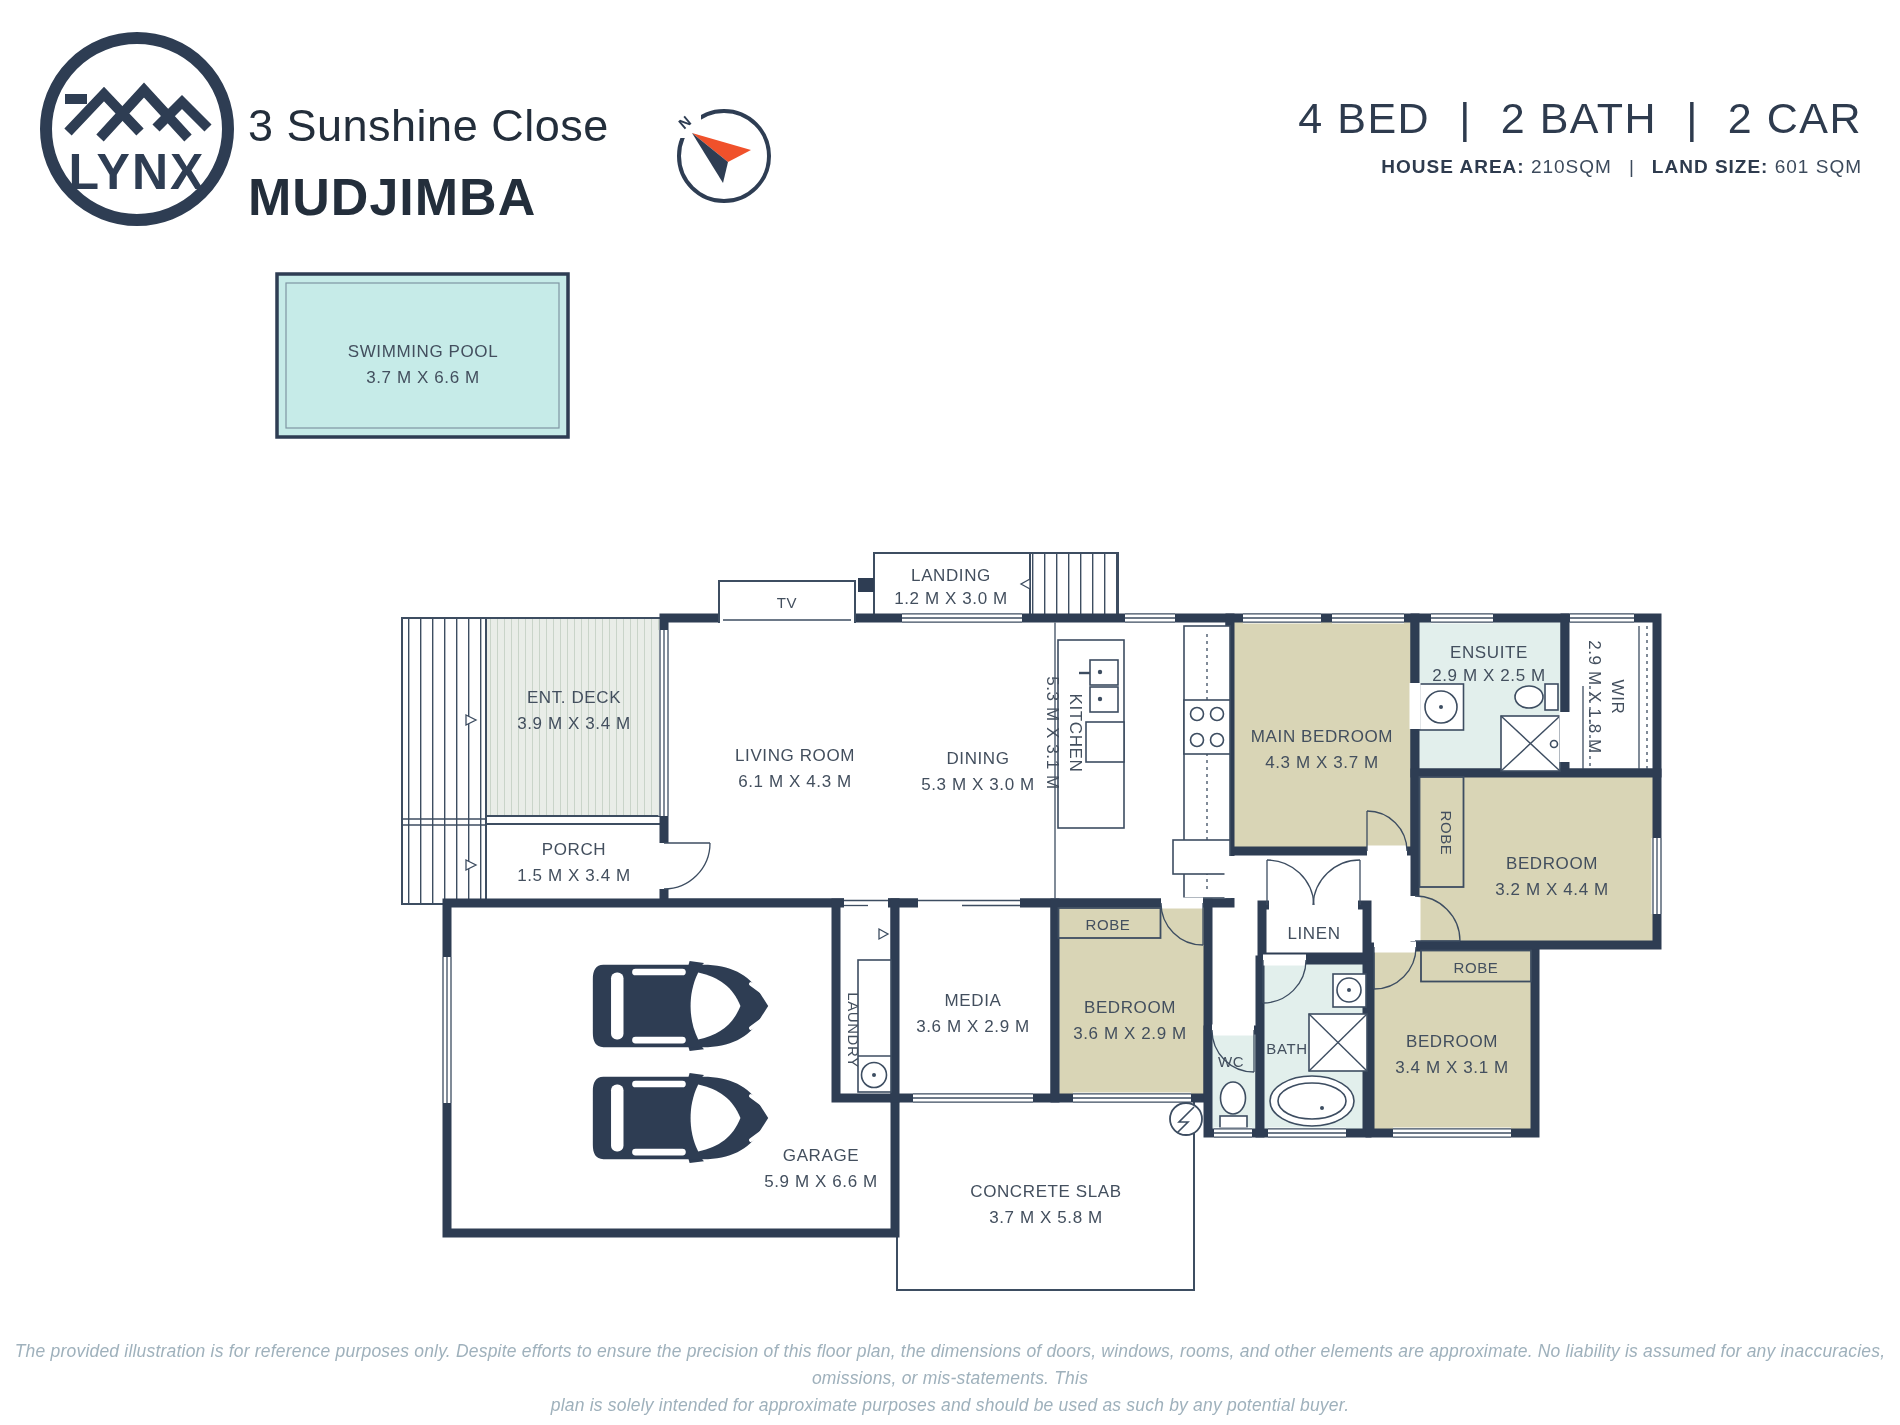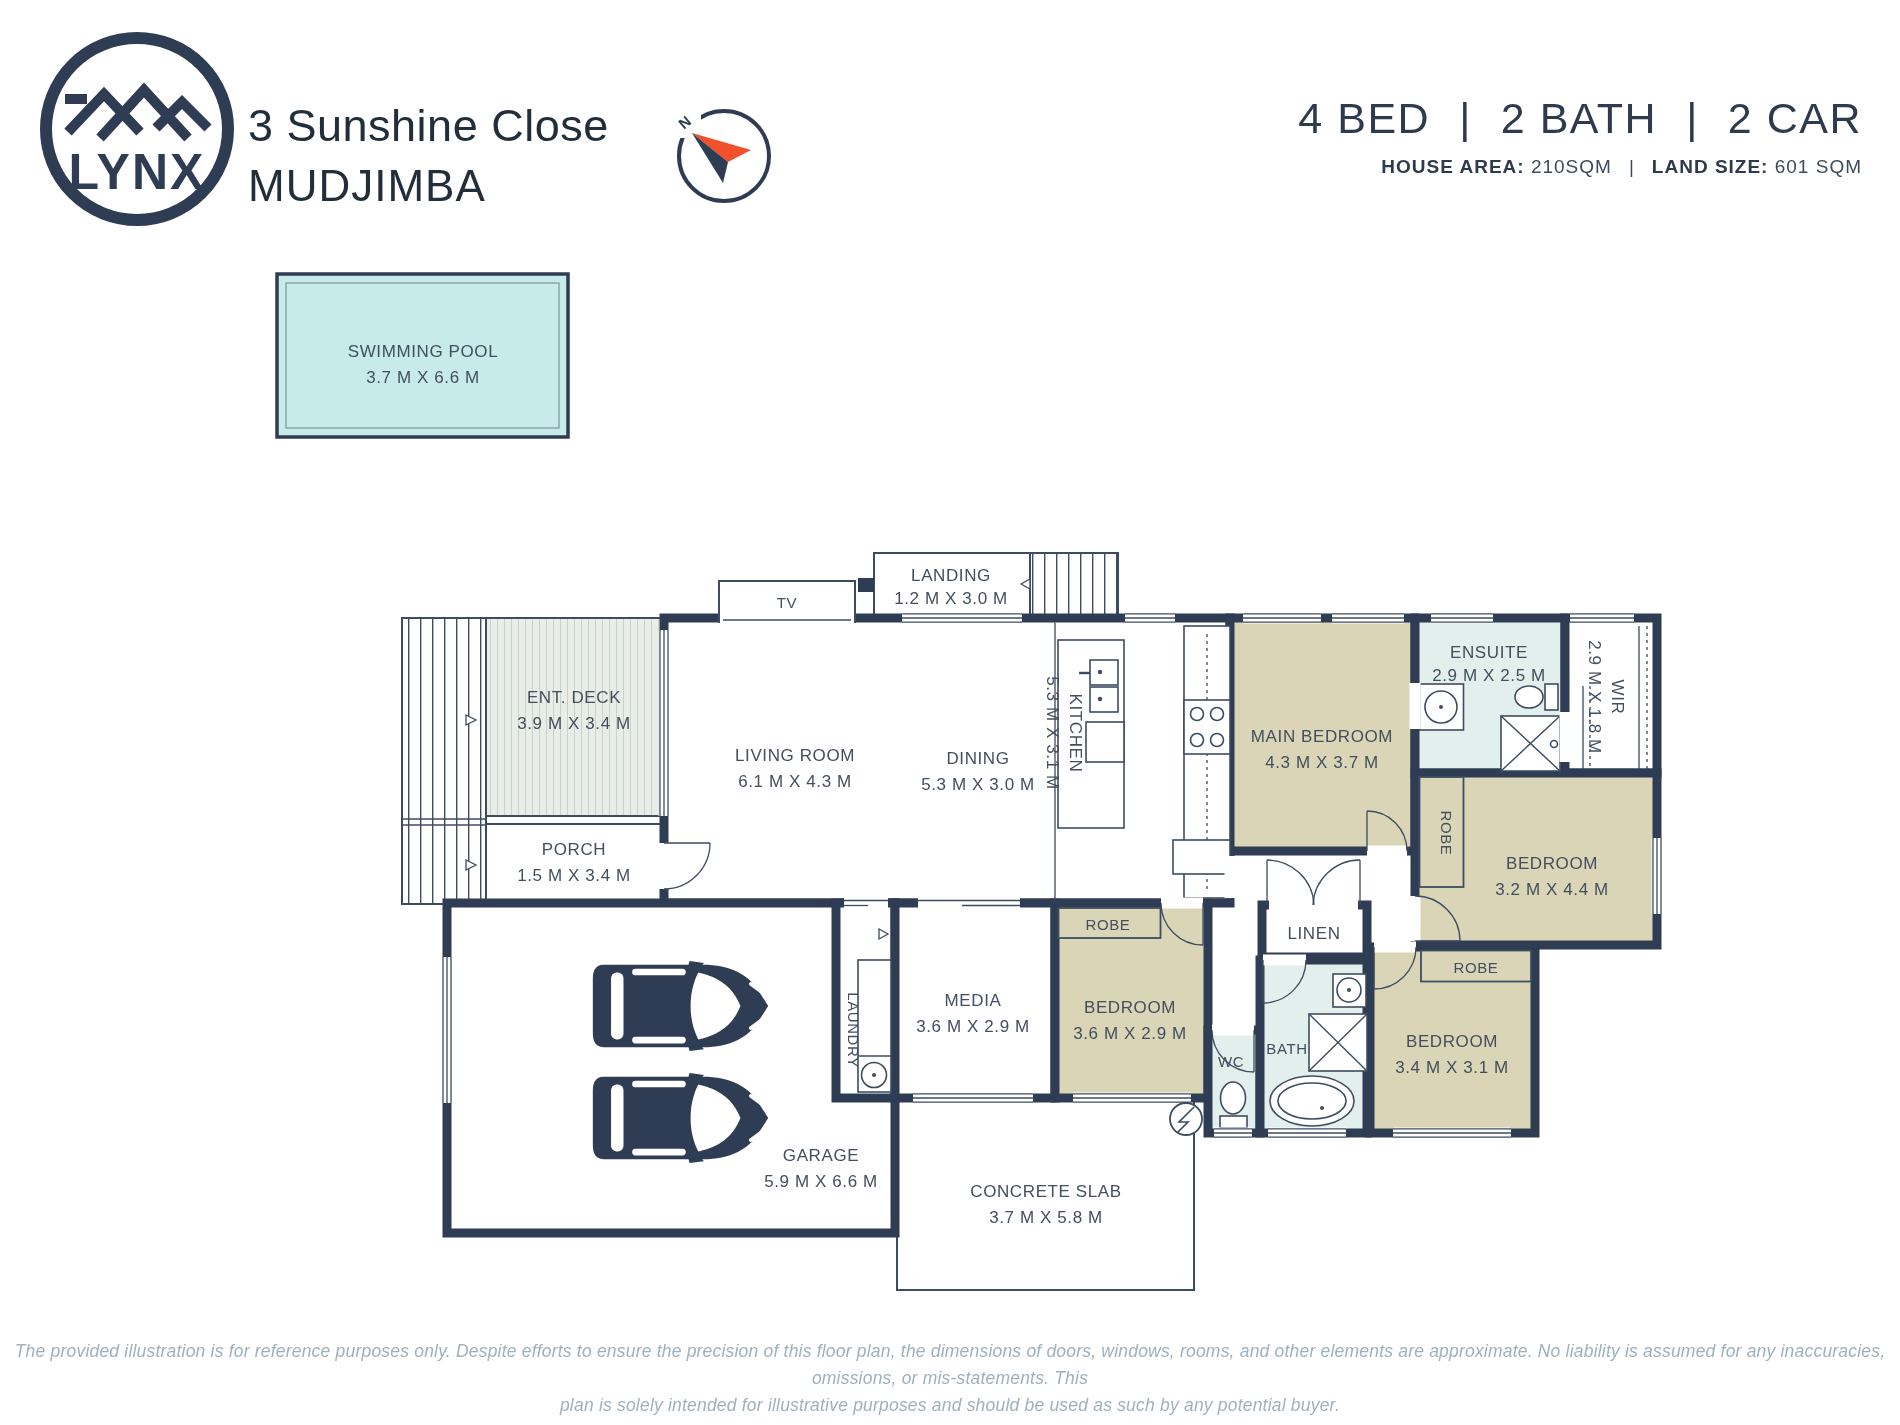--- a/index.html
+++ b/index.html
@@ -9,21 +9,21 @@
   }
   html,body{margin:0;padding:0;background:#fff;}
   .canvas{position:relative;width:1900px;height:1425px;background:#fff;overflow:hidden;
           font-family:"Liberation Sans",sans-serif;}
   
   .logo{position:absolute;left:34px;top:26px;width:206px;height:206px;}
   .logo-text{font-family:"Liberation Sans",sans-serif;font-size:50px;font-weight:bold;
              fill:var(--wall);text-anchor:middle;letter-spacing:2px;}
   .address{position:absolute;left:248px;top:100px;color:#232e3b;}
   .addr1{font-size:45px;letter-spacing:.5px;}
-  .addr2{font-size:44px;font-weight:normal;letter-spacing:1px;margin-top:9px;}
+  .addr2{font-size:52px;font-weight:bold;letter-spacing:1px;margin-top:15px;}
   .compass{position:absolute;left:664px;top:90px;width:128px;height:128px;}
   .compass-n{font-size:15px;fill:var(--wall);font-weight:bold;}
   .stats{position:absolute;top:94px;right:38px;text-align:right;color:#2e3b4e;}
   .stats-row{font-size:43px;letter-spacing:1.5px;}
   .stats-row .sep{margin:0 29px;font-weight:normal;}
   .area-row{font-size:19px;letter-spacing:1px;margin-top:13px;color:#3c4a5c;}
   .area-row .b{font-weight:bold;color:#2e3b4e;}
   .area-row .sep2{margin:0 17px;}
   
   .plan{position:absolute;left:0;top:0;width:1900px;height:1425px;}
@@ -442,16 +442,16 @@
       <text x="848" y="1030" class="lbl-s" transform="rotate(90 848 1030)">LAUNDRY</text>
       <text x="821" y="1161" class="lbl">GARAGE</text>
       <text x="821" y="1187" class="lbl">5.9 M X 6.6 M</text>
       <text x="1046" y="1197" class="lbl">CONCRETE SLAB</text>
       <text x="1046" y="1223" class="lbl">3.7 M X 5.8 M</text>
     </g>
   </svg>
 
   <div class="footer">
     <div>The provided illustration is for reference purposes only. Despite efforts to ensure the precision of this floor plan, the dimensions of doors, windows, rooms, and other elements are approximate. No liability is assumed for any inaccuracies, omissions, or mis-statements. This</div>
-    <div>plan is solely intended for illustrative purposes and should be used as such by any potential buyer.</div>
+    <div>plan is solely intended for approximate purposes and should be used as such by any potential buyer.</div>
   </div>
 
 </div>
 
 </body></html>

